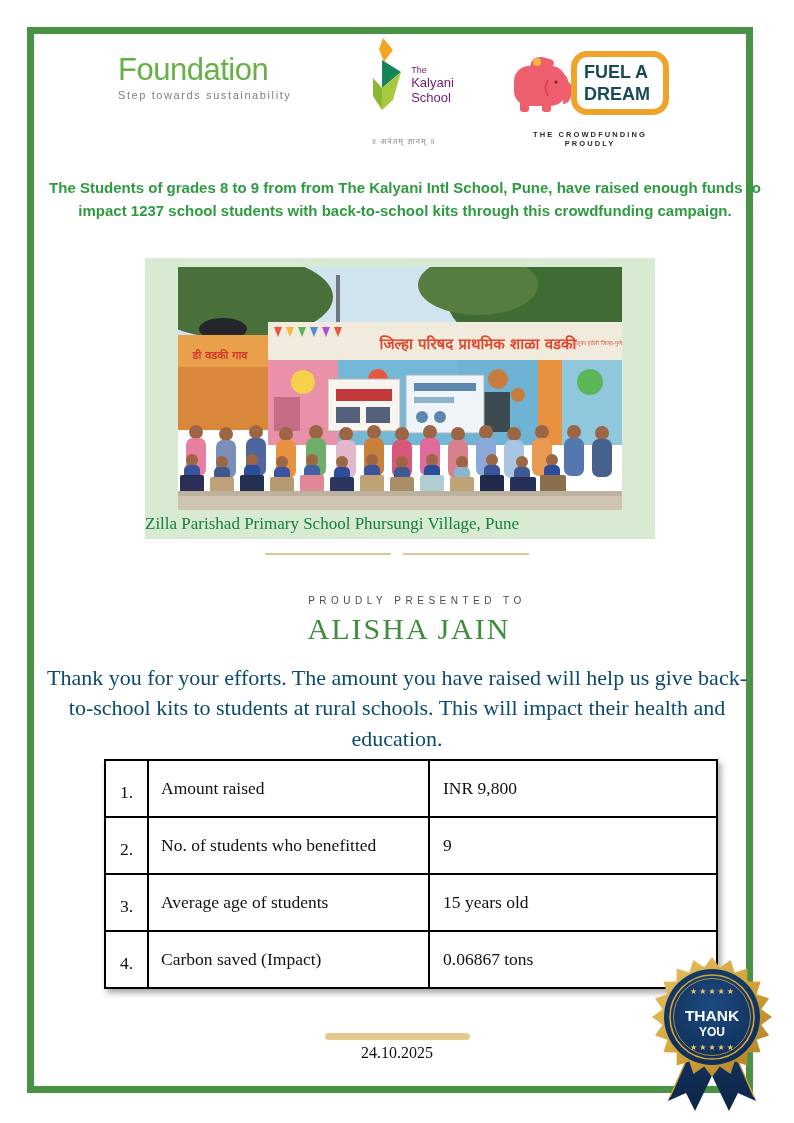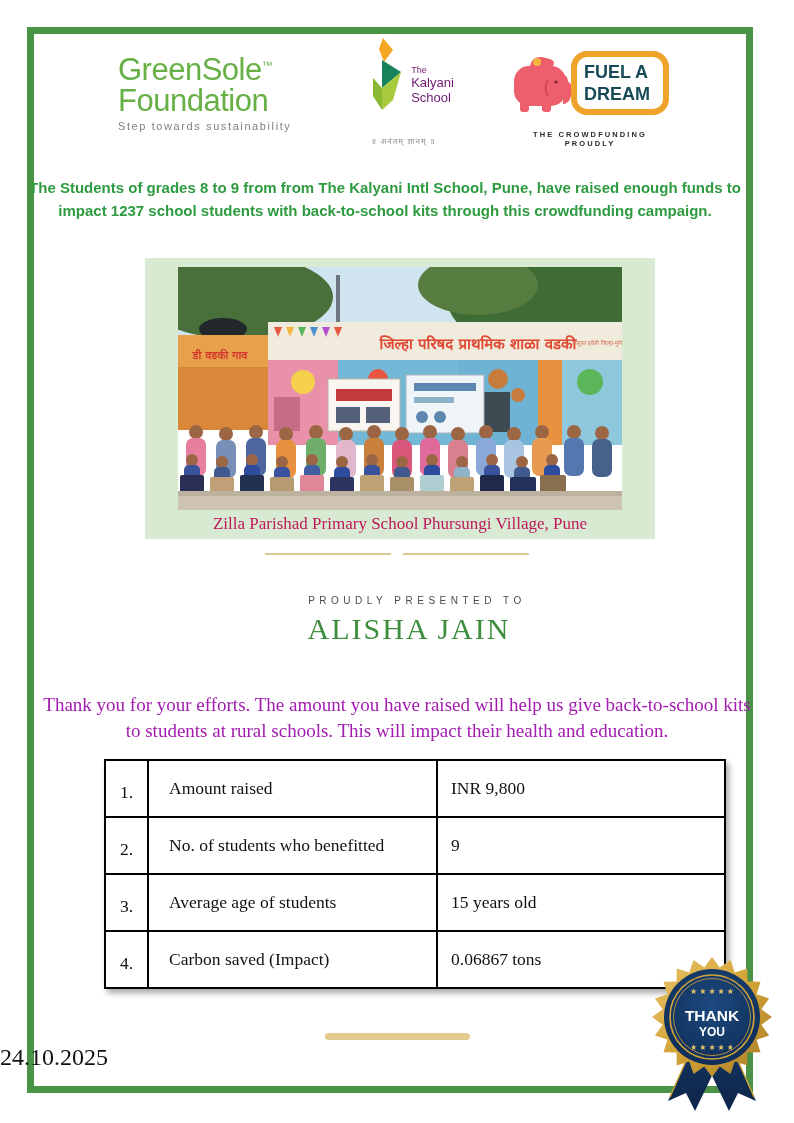--- a/index.html
+++ b/index.html
@@ -20,33 +20,33 @@
   .logo-kalyani{position:absolute;left:341px;top:38px;width:125px;text-align:center;}
   .kal-row{display:flex;align-items:flex-start;justify-content:center;gap:6px;}
   .kal-text{font-family:"Liberation Sans",sans-serif;color:#701a75;text-align:left;margin-top:28px;}
   .kal-the{font-size:9px;line-height:1.1;}
   .kal-name{font-size:13px;line-height:1.15;}
   .kal-motto{font-family:"Liberation Sans",sans-serif;font-size:8px;color:#8b8d90;margin-top:13px;letter-spacing:1px;}
   .logo-fad{position:absolute;left:510px;top:46px;width:160px;}
   .fad-tag{font-family:"Liberation Sans",sans-serif;font-size:7.5px;font-weight:bold;color:#2b2b2b;letter-spacing:2.1px;text-align:center;margin-top:2px;}
   
   .statement{
-    position:absolute;left:28px;top:176px;width:714px;text-align:center;
+    position:absolute;left:48px;top:176px;width:714px;text-align:center;
     font-family:"Liberation Sans",sans-serif;font-weight:bold;font-size:15px;
     line-height:1.55;color:#2f9b41;
   }
   
   .photo-card{
     position:absolute;left:145px;top:258px;width:510px;height:281px;
     background:#d9ead3;
   }
   .photo{position:absolute;left:33px;top:9px;width:444px;height:243px;background:#ffffff;}
   .photo-caption{
-    position:absolute;left:0;right:0;top:256px;text-align:center;
-    font-size:17px;color:#be185d;
+    position:absolute;left:0;right:0;top:256px;
+    font-size:17px;color:#15803d;
   }
   
   .title-row{
     position:absolute;left:0;top:553px;width:794px;
     display:flex;align-items:center;justify-content:center;gap:12px;
   }
   .title-line{width:126px;height:2px;background:#dfc793;}
   .cert-title{
     font-size:22px;color:#3a3a3a;letter-spacing:1.5px;white-space:nowrap;
   }
@@ -55,50 +55,49 @@
     font-family:"Liberation Sans",sans-serif;font-size:10px;color:#4c4c4c;
     letter-spacing:4.5px;
     margin-left:20px;
   }
   .recipient{
     position:absolute;left:0;top:612px;width:794px;text-align:center;
     font-size:30px;color:#3e8e3e;letter-spacing:2px;padding-left:12px;
   }
   .message{
     position:absolute;left:36px;top:663px;width:722px;text-align:center;
-    font-size:19px;color:#a21caf;line-height:1.38;margin-top:29px;
+    font-size:22px;color:#0c4a6e;line-height:1.38;
   }
   
   .impact-table{
     position:absolute;left:104px;top:759px;border-collapse:collapse;
     font-size:17.5px;color:#111;background:#fff;
     box-shadow:3px 4px 6px rgba(0,0,0,0.35);
   }
   .impact-table td{border:2.5px solid #000;height:46px;vertical-align:middle;}
   .td-num{width:39px;text-align:center;padding-top:8px;}
-  .td-label{width:266px;padding-left:20px;margin-left:40px;}
+  .td-label{width:266px;padding-left:12px;margin-left:40px;}
   .td-value{width:272px;padding-left:13px;}
   
   .date-bar{
     position:absolute;left:325px;top:1033px;width:145px;height:7px;
     border-radius:4px;background:#e4ca8d;
   }
   .date-text{
-    position:absolute;left:0;top:1044px;width:794px;text-align:left;
-    font-size:24px;color:#111;
+    position:absolute;left:0;top:1044px;width:794px;text-align:center;
+    font-size:16px;color:#111;
   }
   .badge{position:absolute;left:648px;top:955px;width:128px;height:158px;}
 </style>
 </head>
 <body>
 
 <div class="frame"></div>
 
 <div class="logo-greensole">
-  <div class="gs-line1"><span>GreenSole</span><span class="gs-tm">™</span></div>
   <div class="gs-line2">Foundation</div>
   <div class="gs-tag">Step towards sustainability</div>
 </div>
 
 <div class="logo-kalyani">
   <div class="kal-row">
     <svg width="52" height="84" viewBox="0 0 52 84">
       <polygon points="30,0 40,12 31,24 26,11" fill="#f5a623"></polygon>
       <polygon points="29,22 48,34 29,50 29,36" fill="#17835b"></polygon>
       <polygon points="29,50 48,34 40,62 29,72" fill="#a6c93d"></polygon>

